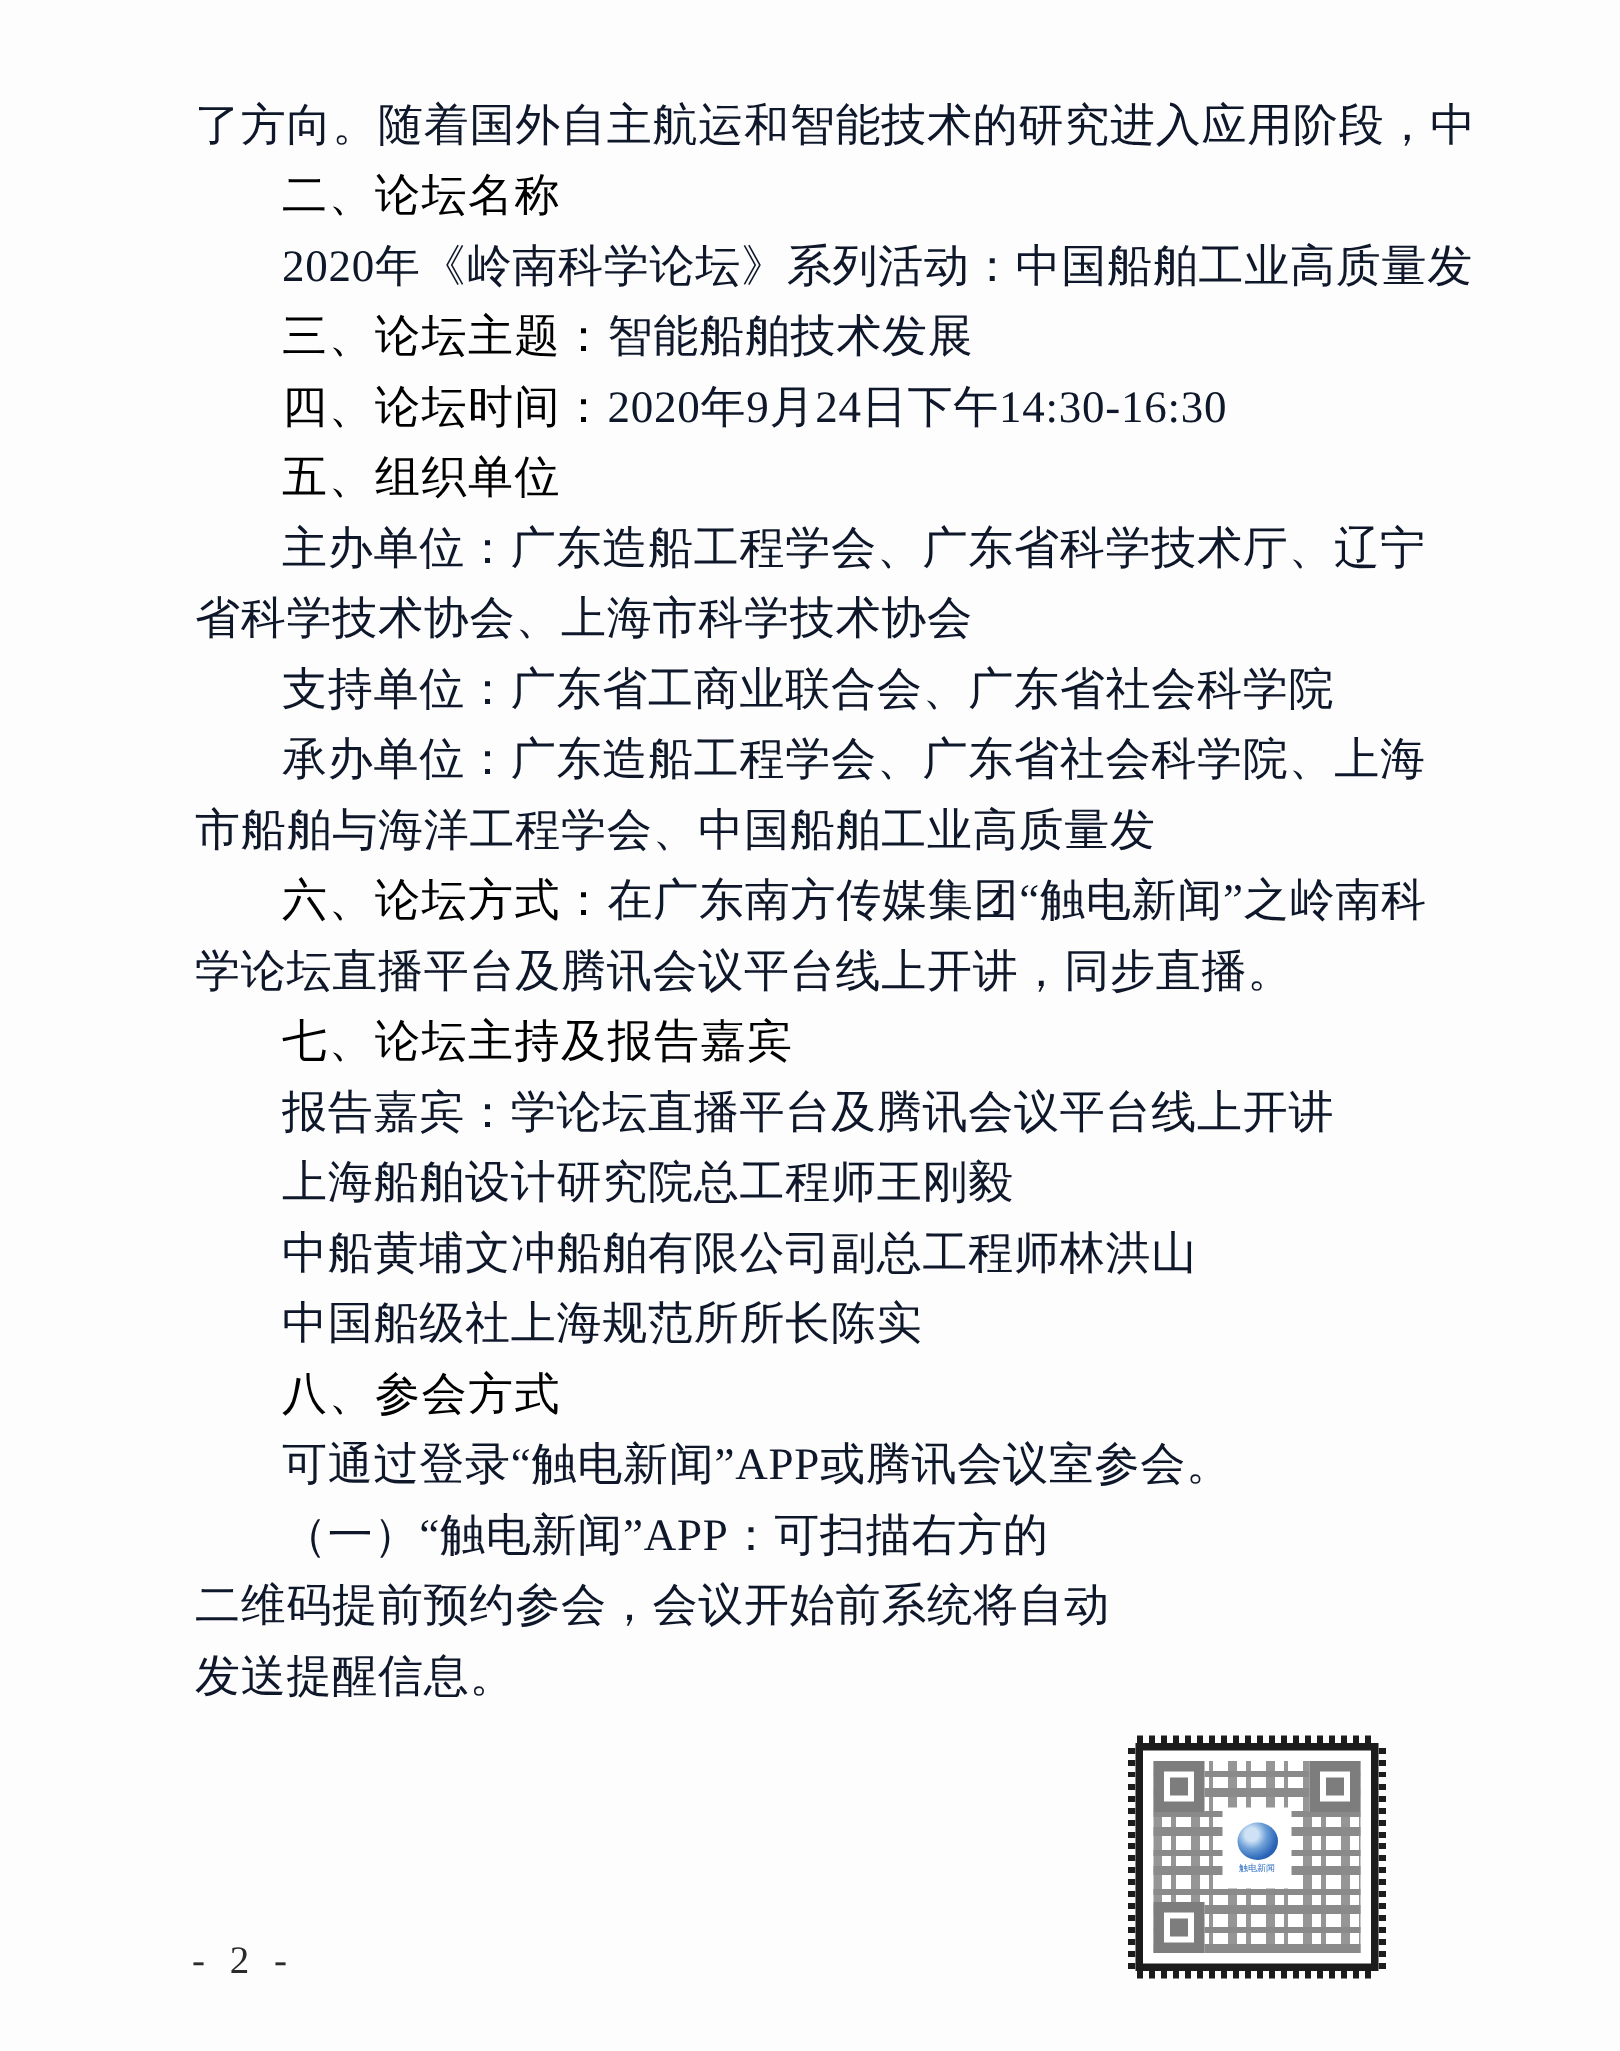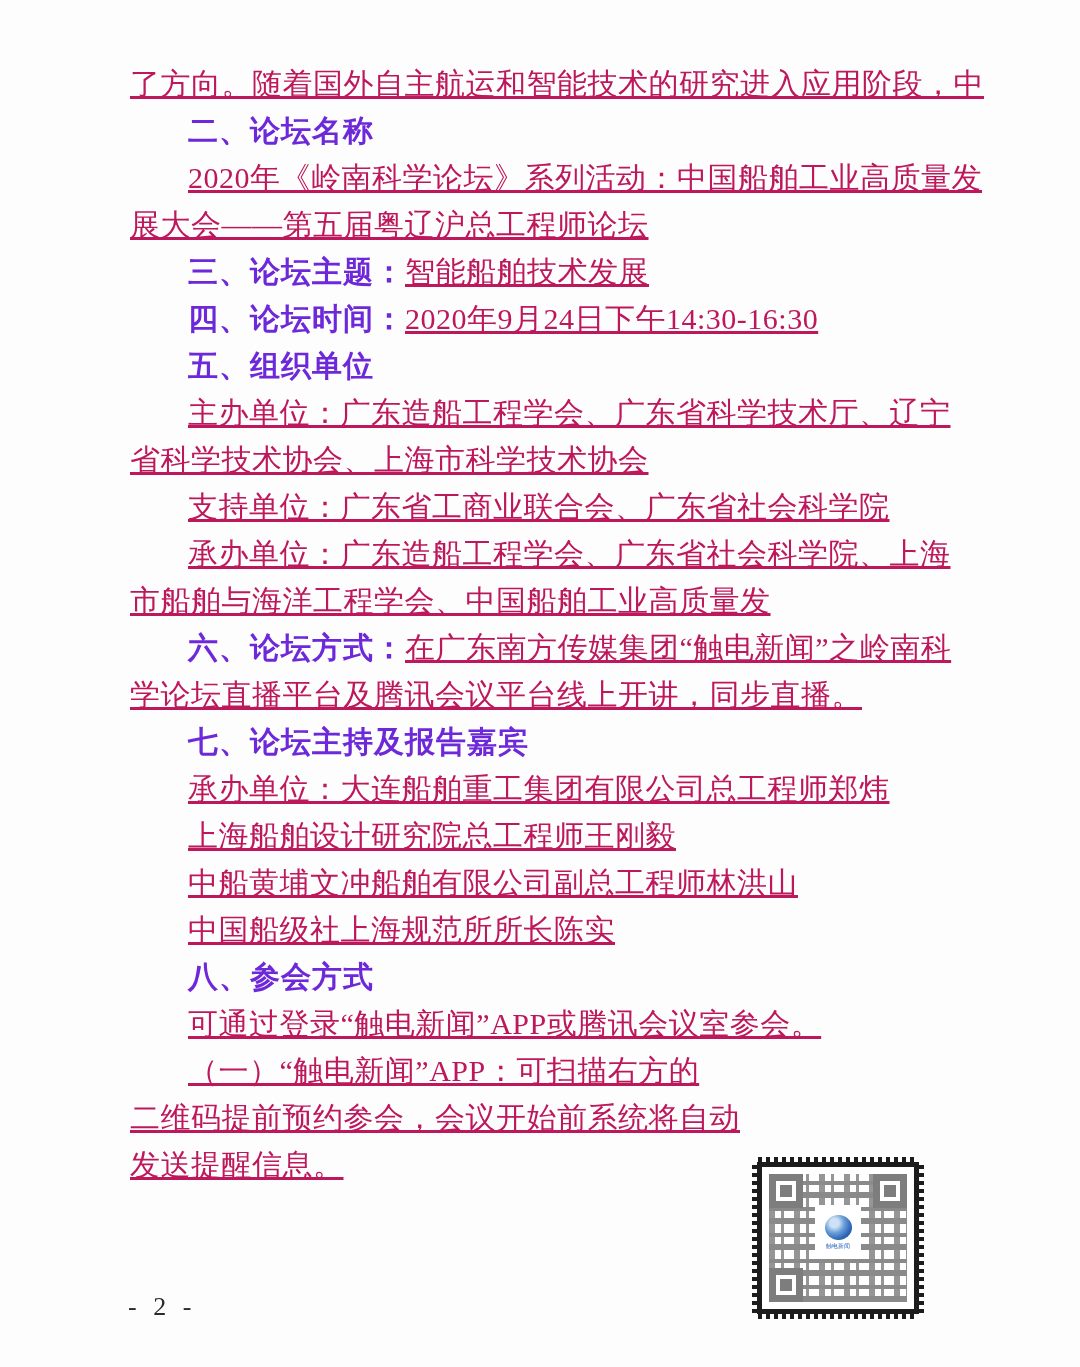--- a/index.html
+++ b/index.html
@@ -24,26 +24,26 @@
     font-size: 30px;
     line-height: 47px;
     height: 47px;
     white-space: nowrap;
     letter-spacing: 0.5px;
     color: #333333;
   }
   .line.indent { padding-left: 58px; }
   .seg-bold {
     font-family: "Liberation Sans", sans-serif;
-    font-weight: 700;
-    color: #6d28d9;
+    font-weight: 400;
+    color: #000000;
     letter-spacing: 1px;
     text-align: right;
   }
-  .seg-text { color: #be185d; text-decoration: underline; }
+  .seg-text { color: #0f172a; }
   .footer {
     position: absolute;
     left: 128px; top: 1292px;
     font-size: 26px;
     letter-spacing: 5px;
     color: #2b2b2b;
     font-family: "Liberation Serif", serif;
   }
   
   .stamp-wrap {
@@ -116,33 +116,32 @@
 </style>
 </head>
 <body>
 
 <div class="page">
 
   <div class="content">
       <div class="line"><span class="seg-text">了方向。随着国外自主航运和智能技术的研究进入应用阶段，中</span></div>
       <div class="line indent"><span class="seg-bold">二、论坛名称</span></div>
       <div class="line indent"><span class="seg-text">2020年《岭南科学论坛》系列活动：中国船舶工业高质量发</span></div>
-      <div class="line"><span class="seg-text">展大会——第五届粤辽沪总工程师论坛</span></div>
       <div class="line indent"><span class="seg-bold">三、论坛主题：</span><span class="seg-text">智能船舶技术发展</span></div>
       <div class="line indent"><span class="seg-bold">四、论坛时间：</span><span class="seg-text">2020年9月24日下午14:30-16:30</span></div>
       <div class="line indent"><span class="seg-bold">五、组织单位</span></div>
       <div class="line indent"><span class="seg-text">主办单位：广东造船工程学会、广东省科学技术厅、辽宁</span></div>
       <div class="line"><span class="seg-text">省科学技术协会、上海市科学技术协会</span></div>
       <div class="line indent"><span class="seg-text">支持单位：广东省工商业联合会、广东省社会科学院</span></div>
       <div class="line indent"><span class="seg-text">承办单位：广东造船工程学会、广东省社会科学院、上海</span></div>
       <div class="line"><span class="seg-text">市船舶与海洋工程学会、中国船舶工业高质量发</span></div>
       <div class="line indent"><span class="seg-bold">六、论坛方式：</span><span class="seg-text">在广东南方传媒集团“触电新闻”之岭南科</span></div>
       <div class="line"><span class="seg-text">学论坛直播平台及腾讯会议平台线上开讲，同步直播。</span></div>
       <div class="line indent"><span class="seg-bold">七、论坛主持及报告嘉宾</span></div>
-      <div class="line indent"><span class="seg-text">承办单位：大连船舶重工集团有限公司总工程师郑炜</span></div>
+      <div class="line indent"><span class="seg-text">报告嘉宾：学论坛直播平台及腾讯会议平台线上开讲</span></div>
       <div class="line indent"><span class="seg-text">上海船舶设计研究院总工程师王刚毅</span></div>
       <div class="line indent"><span class="seg-text">中船黄埔文冲船舶有限公司副总工程师林洪山</span></div>
       <div class="line indent"><span class="seg-text">中国船级社上海规范所所长陈实</span></div>
       <div class="line indent"><span class="seg-bold">八、参会方式</span></div>
       <div class="line indent"><span class="seg-text">可通过登录“触电新闻”APP或腾讯会议室参会。</span></div>
       <div class="line indent"><span class="seg-text">（一）“触电新闻”APP：可扫描右方的</span></div>
       <div class="line"><span class="seg-text">二维码提前预约参会，会议开始前系统将自动</span></div>
       <div class="line"><span class="seg-text">发送提醒信息。</span></div>
     </div>
 

